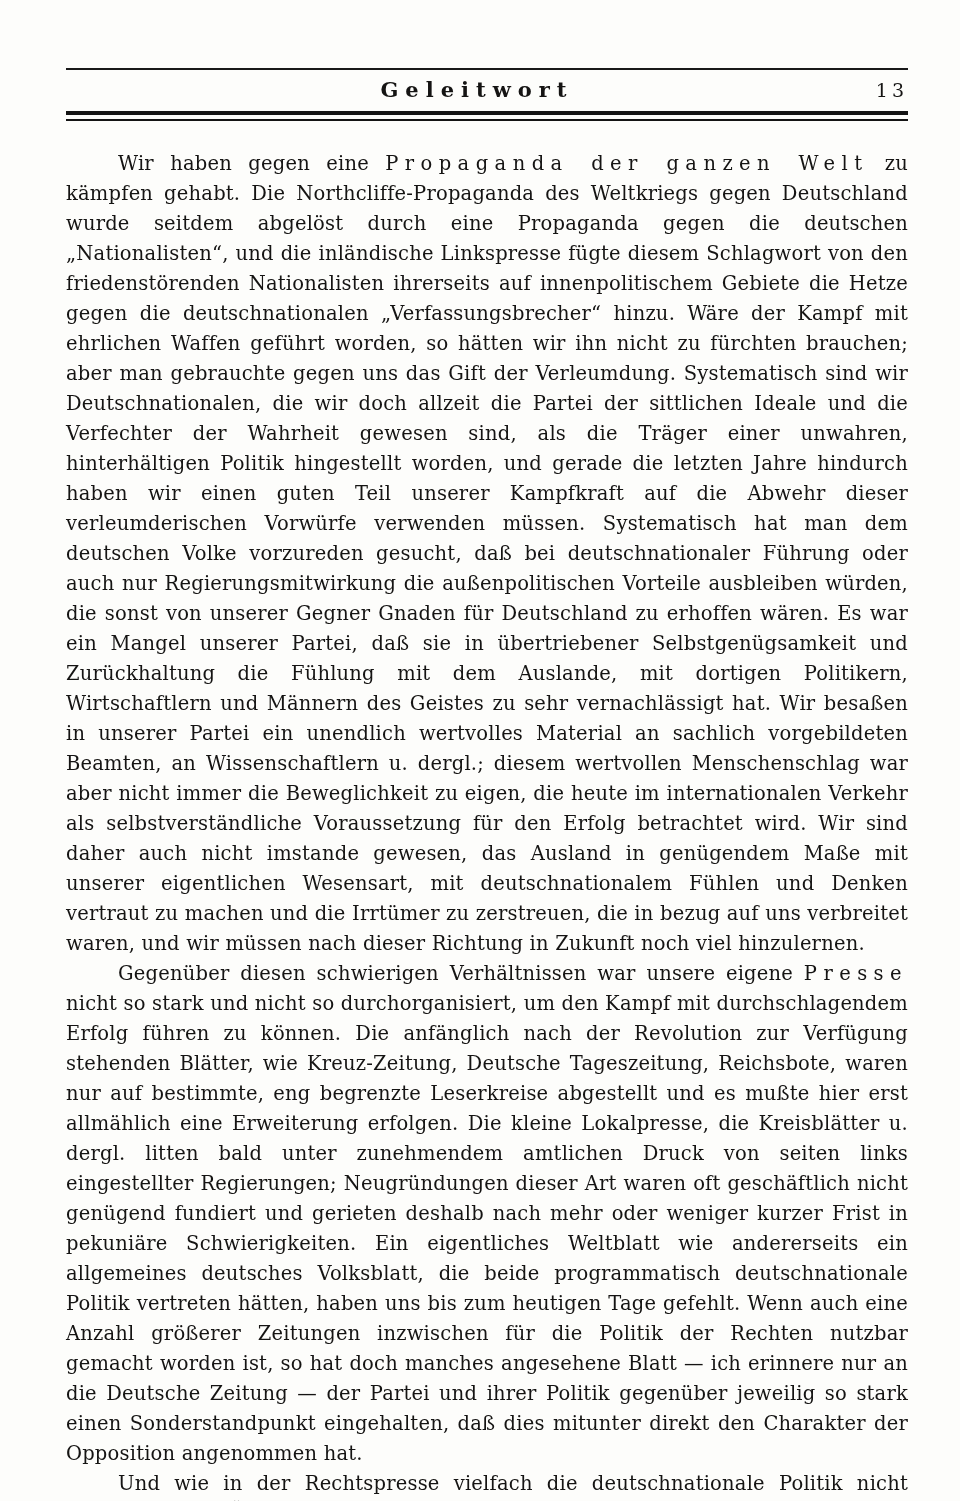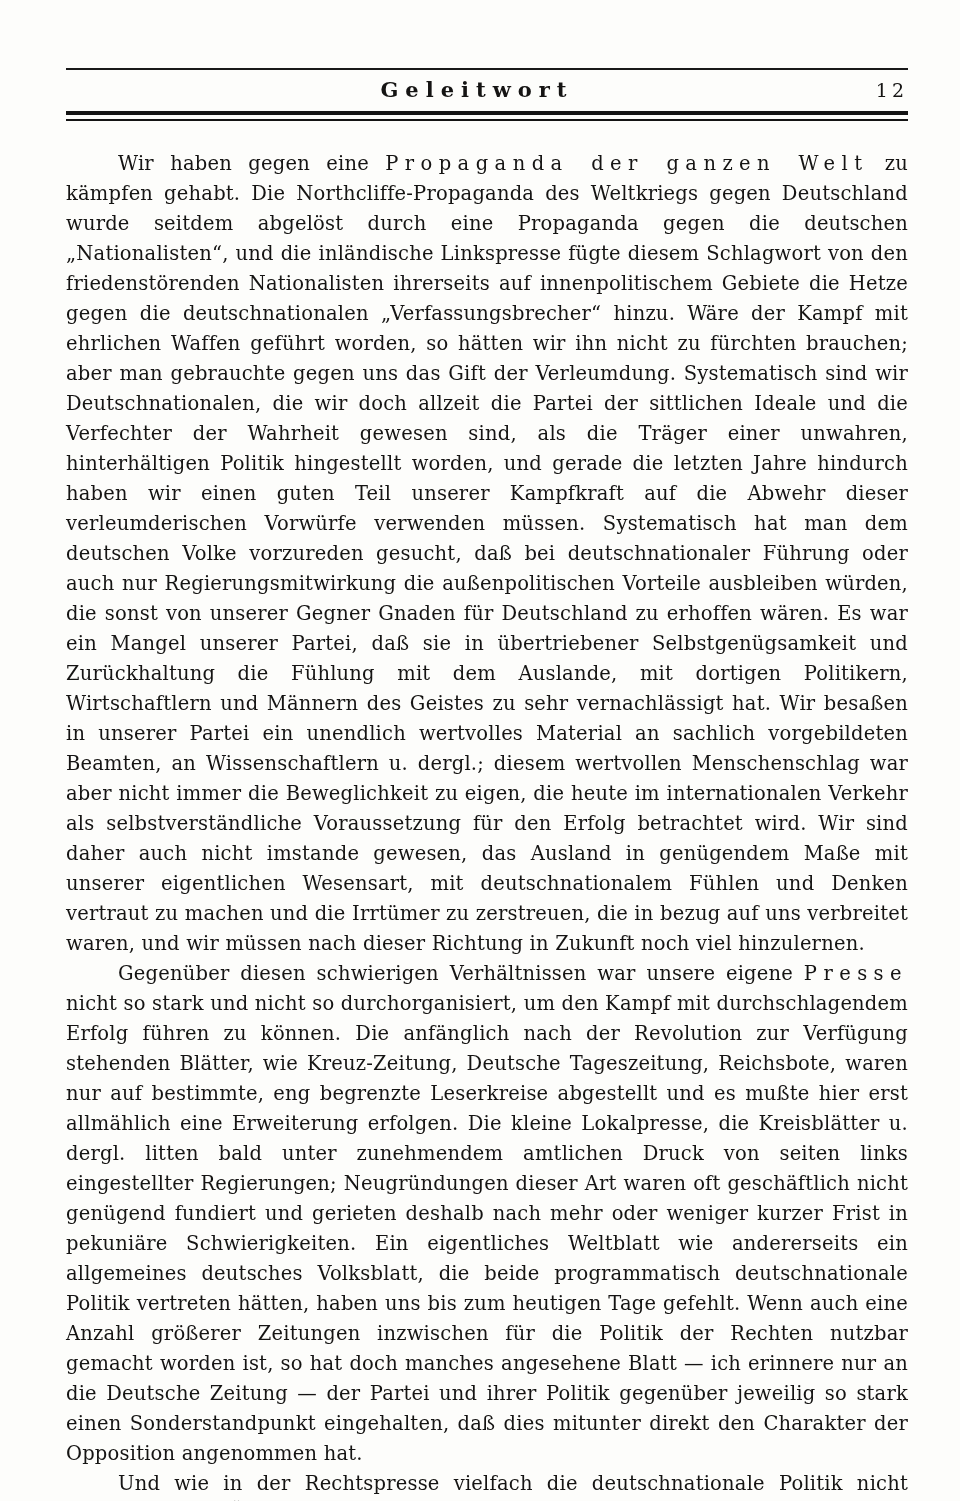--- a/index.html
+++ b/index.html
@@ -74,21 +74,21 @@
 </style>
 </head>
 <body>
 
 <div class="page">
   <div class="header">
     <div class="rule-top"></div>
     <div class="header-row">
       <span></span>
       <span class="running-title">Geleitwort</span>
-      <span class="page-number">12</span>
+      <span class="page-number">13</span>
     </div>
     <div class="rule-double"></div>
   </div>
 
   <div class="text-block">
       <p class="para"><span class="seg">Wir haben gegen eine </span><span class="seg spaced">Propaganda der ganzen Welt</span><span class="seg"> zu kämpfen gehabt. Die Northcliffe-Propaganda des Weltkriegs gegen Deutschland wurde seitdem abgelöst durch eine Propaganda gegen die deutschen „Nationalisten“, und die inländische Linkspresse fügte diesem Schlagwort von den friedenstörenden Nationalisten ihrerseits auf innenpolitischem Gebiete die Hetze gegen die deutschnationalen „Verfassungsbrecher“ hinzu. Wäre der Kampf mit ehrlichen Waffen geführt worden, so hätten wir ihn nicht zu fürchten brauchen; aber man gebrauchte gegen uns das Gift der Verleumdung. Systematisch sind wir Deutschnationalen, die wir doch allzeit die Partei der sittlichen Ideale und die Verfechter der Wahrheit gewesen sind, als die Träger einer unwahren, hinterhältigen Politik hingestellt worden, und gerade die letzten Jahre hindurch haben wir einen guten Teil unserer Kampfkraft auf die Abwehr dieser verleumderischen Vorwürfe verwenden müssen. Systematisch hat man dem deutschen Volke vorzureden gesucht, daß bei deutschnationaler Führung oder auch nur Regierungsmitwirkung die außenpolitischen Vorteile ausbleiben würden, die sonst von unserer Gegner Gnaden für Deutschland zu erhoffen wären. Es war ein Mangel unserer Partei, daß sie in übertriebener Selbstgenügsamkeit und Zurückhaltung die Fühlung mit dem Auslande, mit dortigen Politikern, Wirtschaftlern und Männern des Geistes zu sehr vernachlässigt hat. Wir besaßen in unserer Partei ein unendlich wertvolles Material an sachlich vorgebildeten Beamten, an Wissenschaftlern u. dergl.; diesem wertvollen Menschenschlag war aber nicht immer die Beweglichkeit zu eigen, die heute im internationalen Verkehr als selbstverständliche Voraussetzung für den Erfolg betrachtet wird. Wir sind daher auch nicht imstande gewesen, das Ausland in genügendem Maße mit unserer eigentlichen Wesensart, mit deutschnationalem Fühlen und Denken vertraut zu machen und die Irrtümer zu zerstreuen, die in bezug auf uns verbreitet waren, und wir müssen nach dieser Richtung in Zukunft noch viel hinzulernen.</span></p>
       <p class="para"><span class="seg">Gegenüber diesen schwierigen Verhältnissen war unsere eigene </span><span class="seg spaced">Presse</span><span class="seg"> nicht so stark und nicht so durchorganisiert, um den Kampf mit durchschlagendem Erfolg führen zu können. Die anfänglich nach der Revolution zur Verfügung stehenden Blätter, wie Kreuz-Zeitung, Deutsche Tageszeitung, Reichsbote, waren nur auf bestimmte, eng begrenzte Leserkreise abgestellt und es mußte hier erst allmählich eine Erweiterung erfolgen. Die kleine Lokalpresse, die Kreisblätter u. dergl. litten bald unter zunehmendem amtlichen Druck von seiten links eingestellter Regierungen; Neugründungen dieser Art waren oft geschäftlich nicht genügend fundiert und gerieten deshalb nach mehr oder weniger kurzer Frist in pekuniäre Schwierigkeiten. Ein eigentliches Weltblatt wie andererseits ein allgemeines deutsches Volksblatt, die beide programmatisch deutschnationale Politik vertreten hätten, haben uns bis zum heutigen Tage gefehlt. Wenn auch eine Anzahl größerer Zeitungen inzwischen für die Politik der Rechten nutzbar gemacht worden ist, so hat doch manches angesehene Blatt — ich erinnere nur an die Deutsche Zeitung — der Partei und ihrer Politik gegenüber jeweilig so stark einen Sonderstandpunkt eingehalten, daß dies mitunter direkt den Charakter der Opposition angenommen hat.</span></p>
       <p class="para"><span class="seg">Und wie in der Rechtspresse vielfach die deutschnationale Politik nicht rückhaltlos mit Überzeugungstreue vertreten wurde, so ließ auch die Propaganda der Exponenten der</span></p>
     </div>
 </div>

